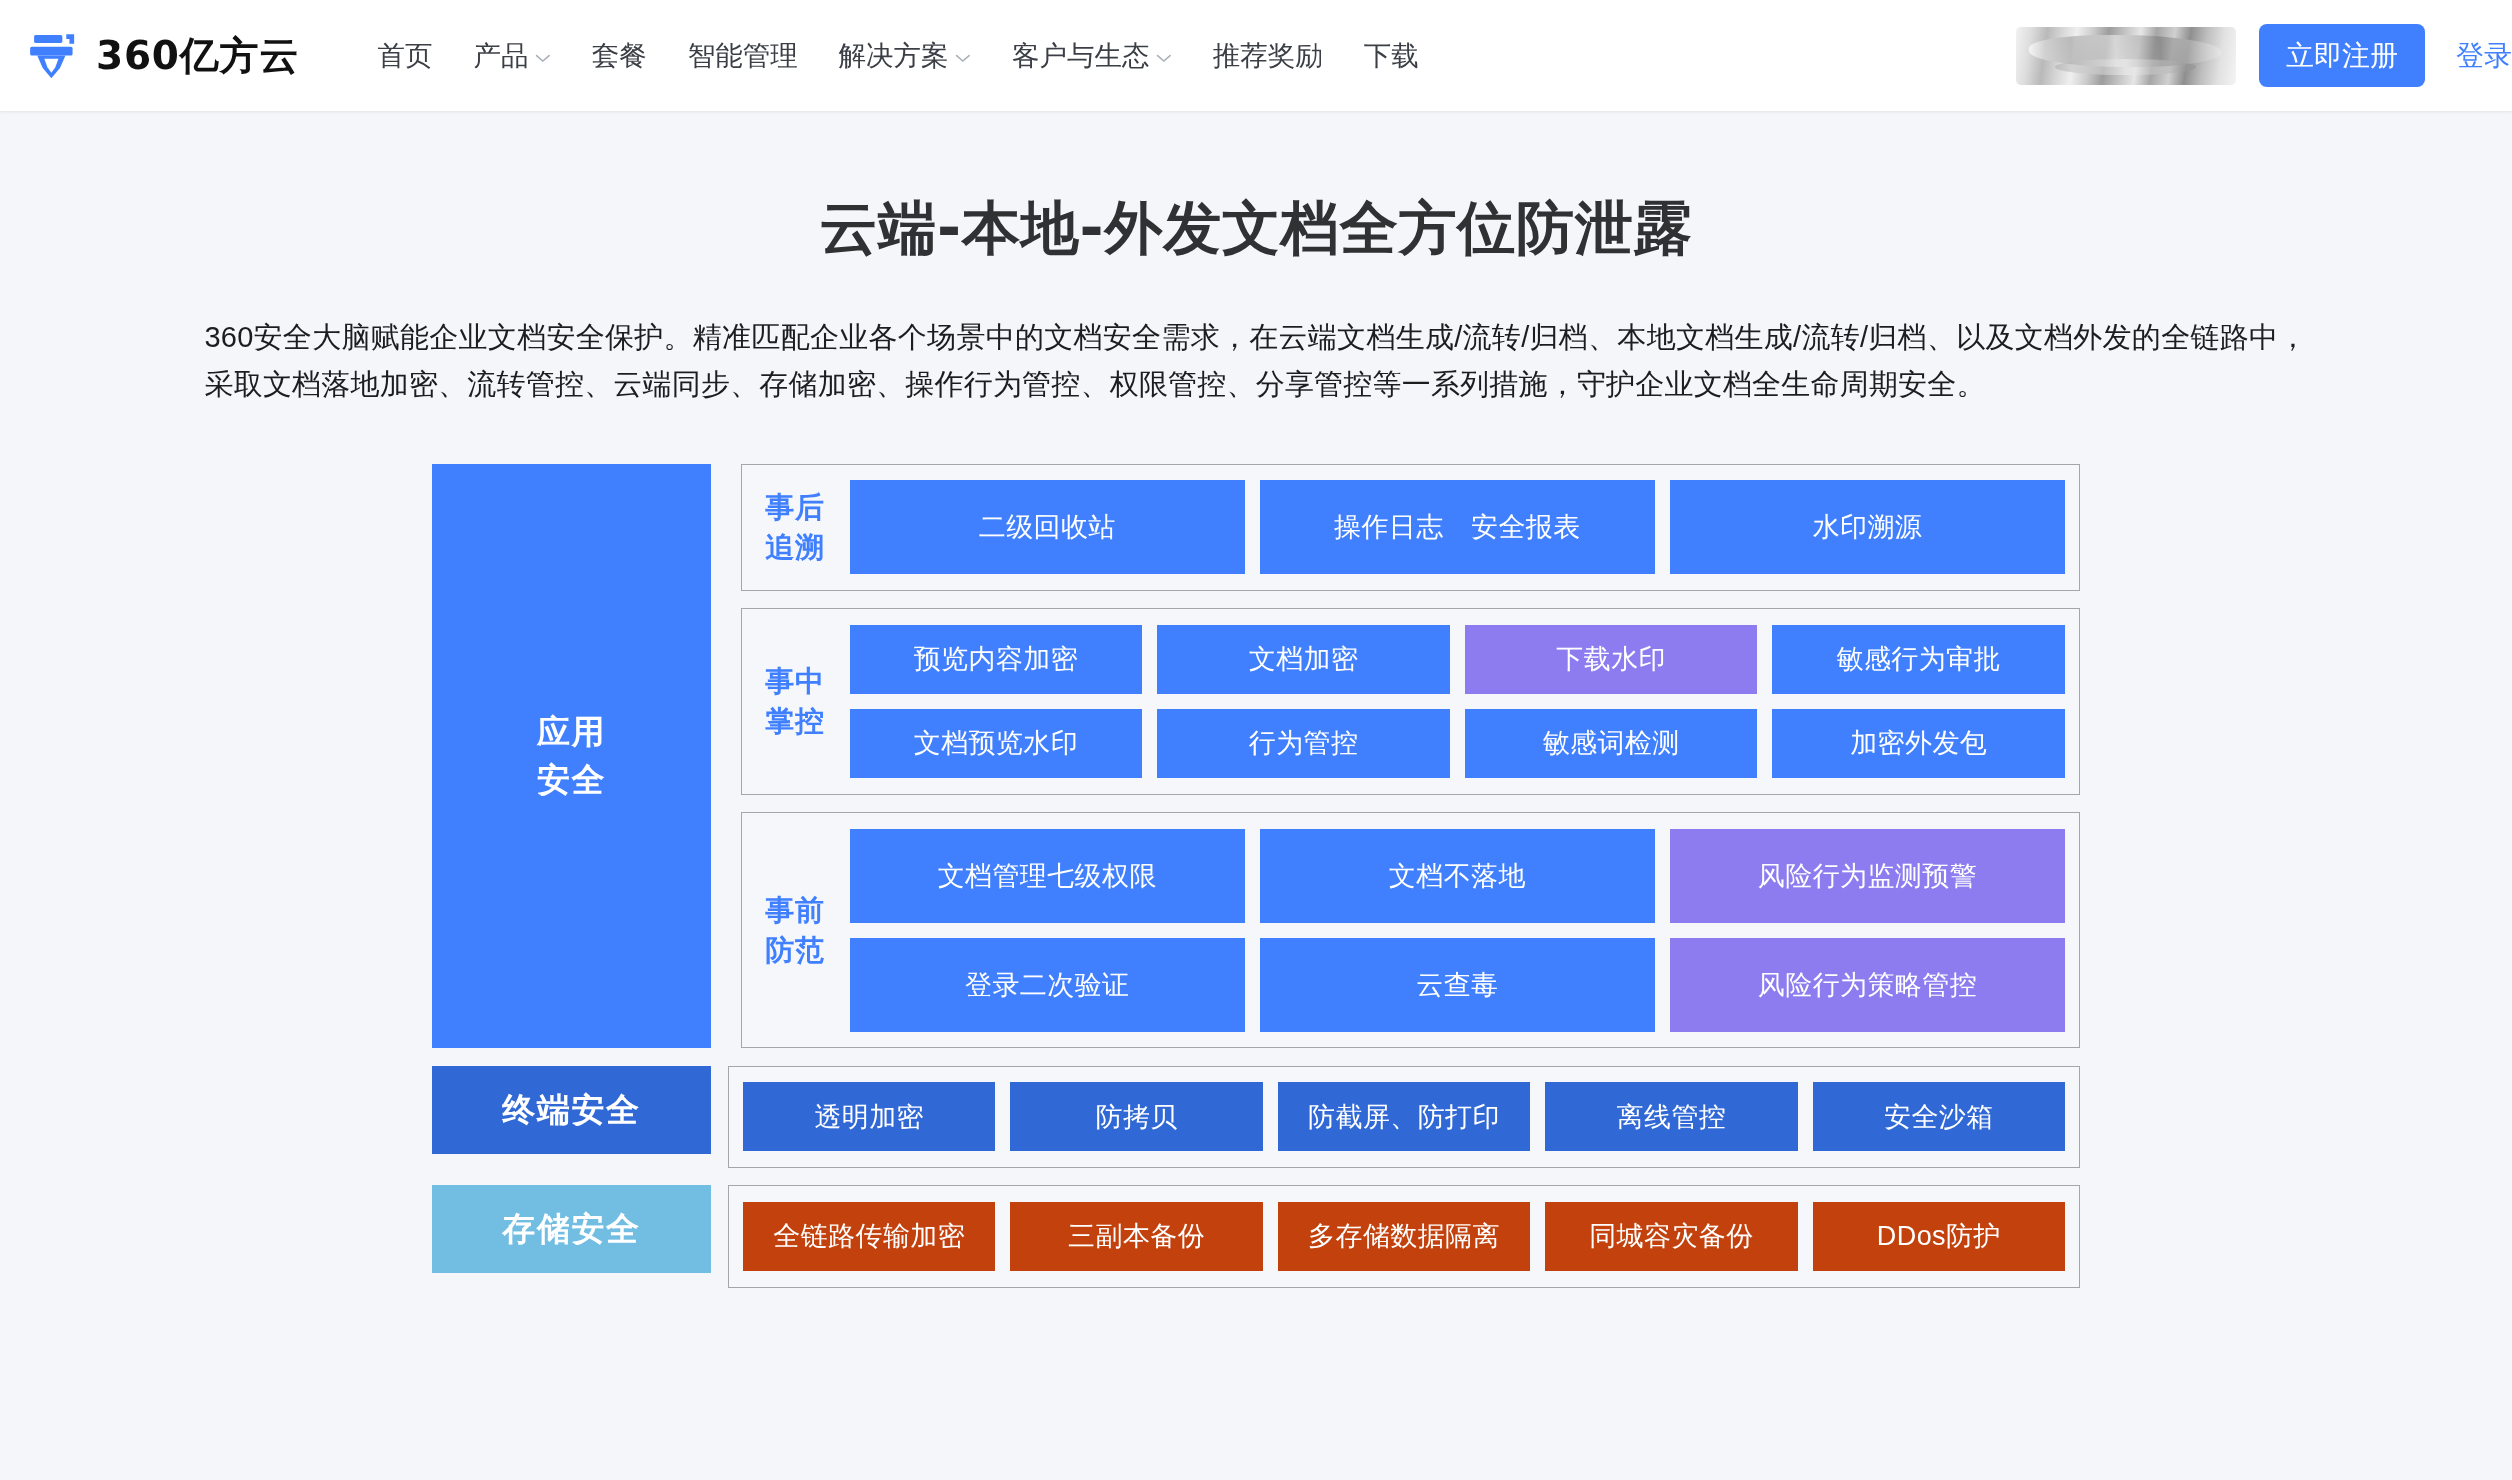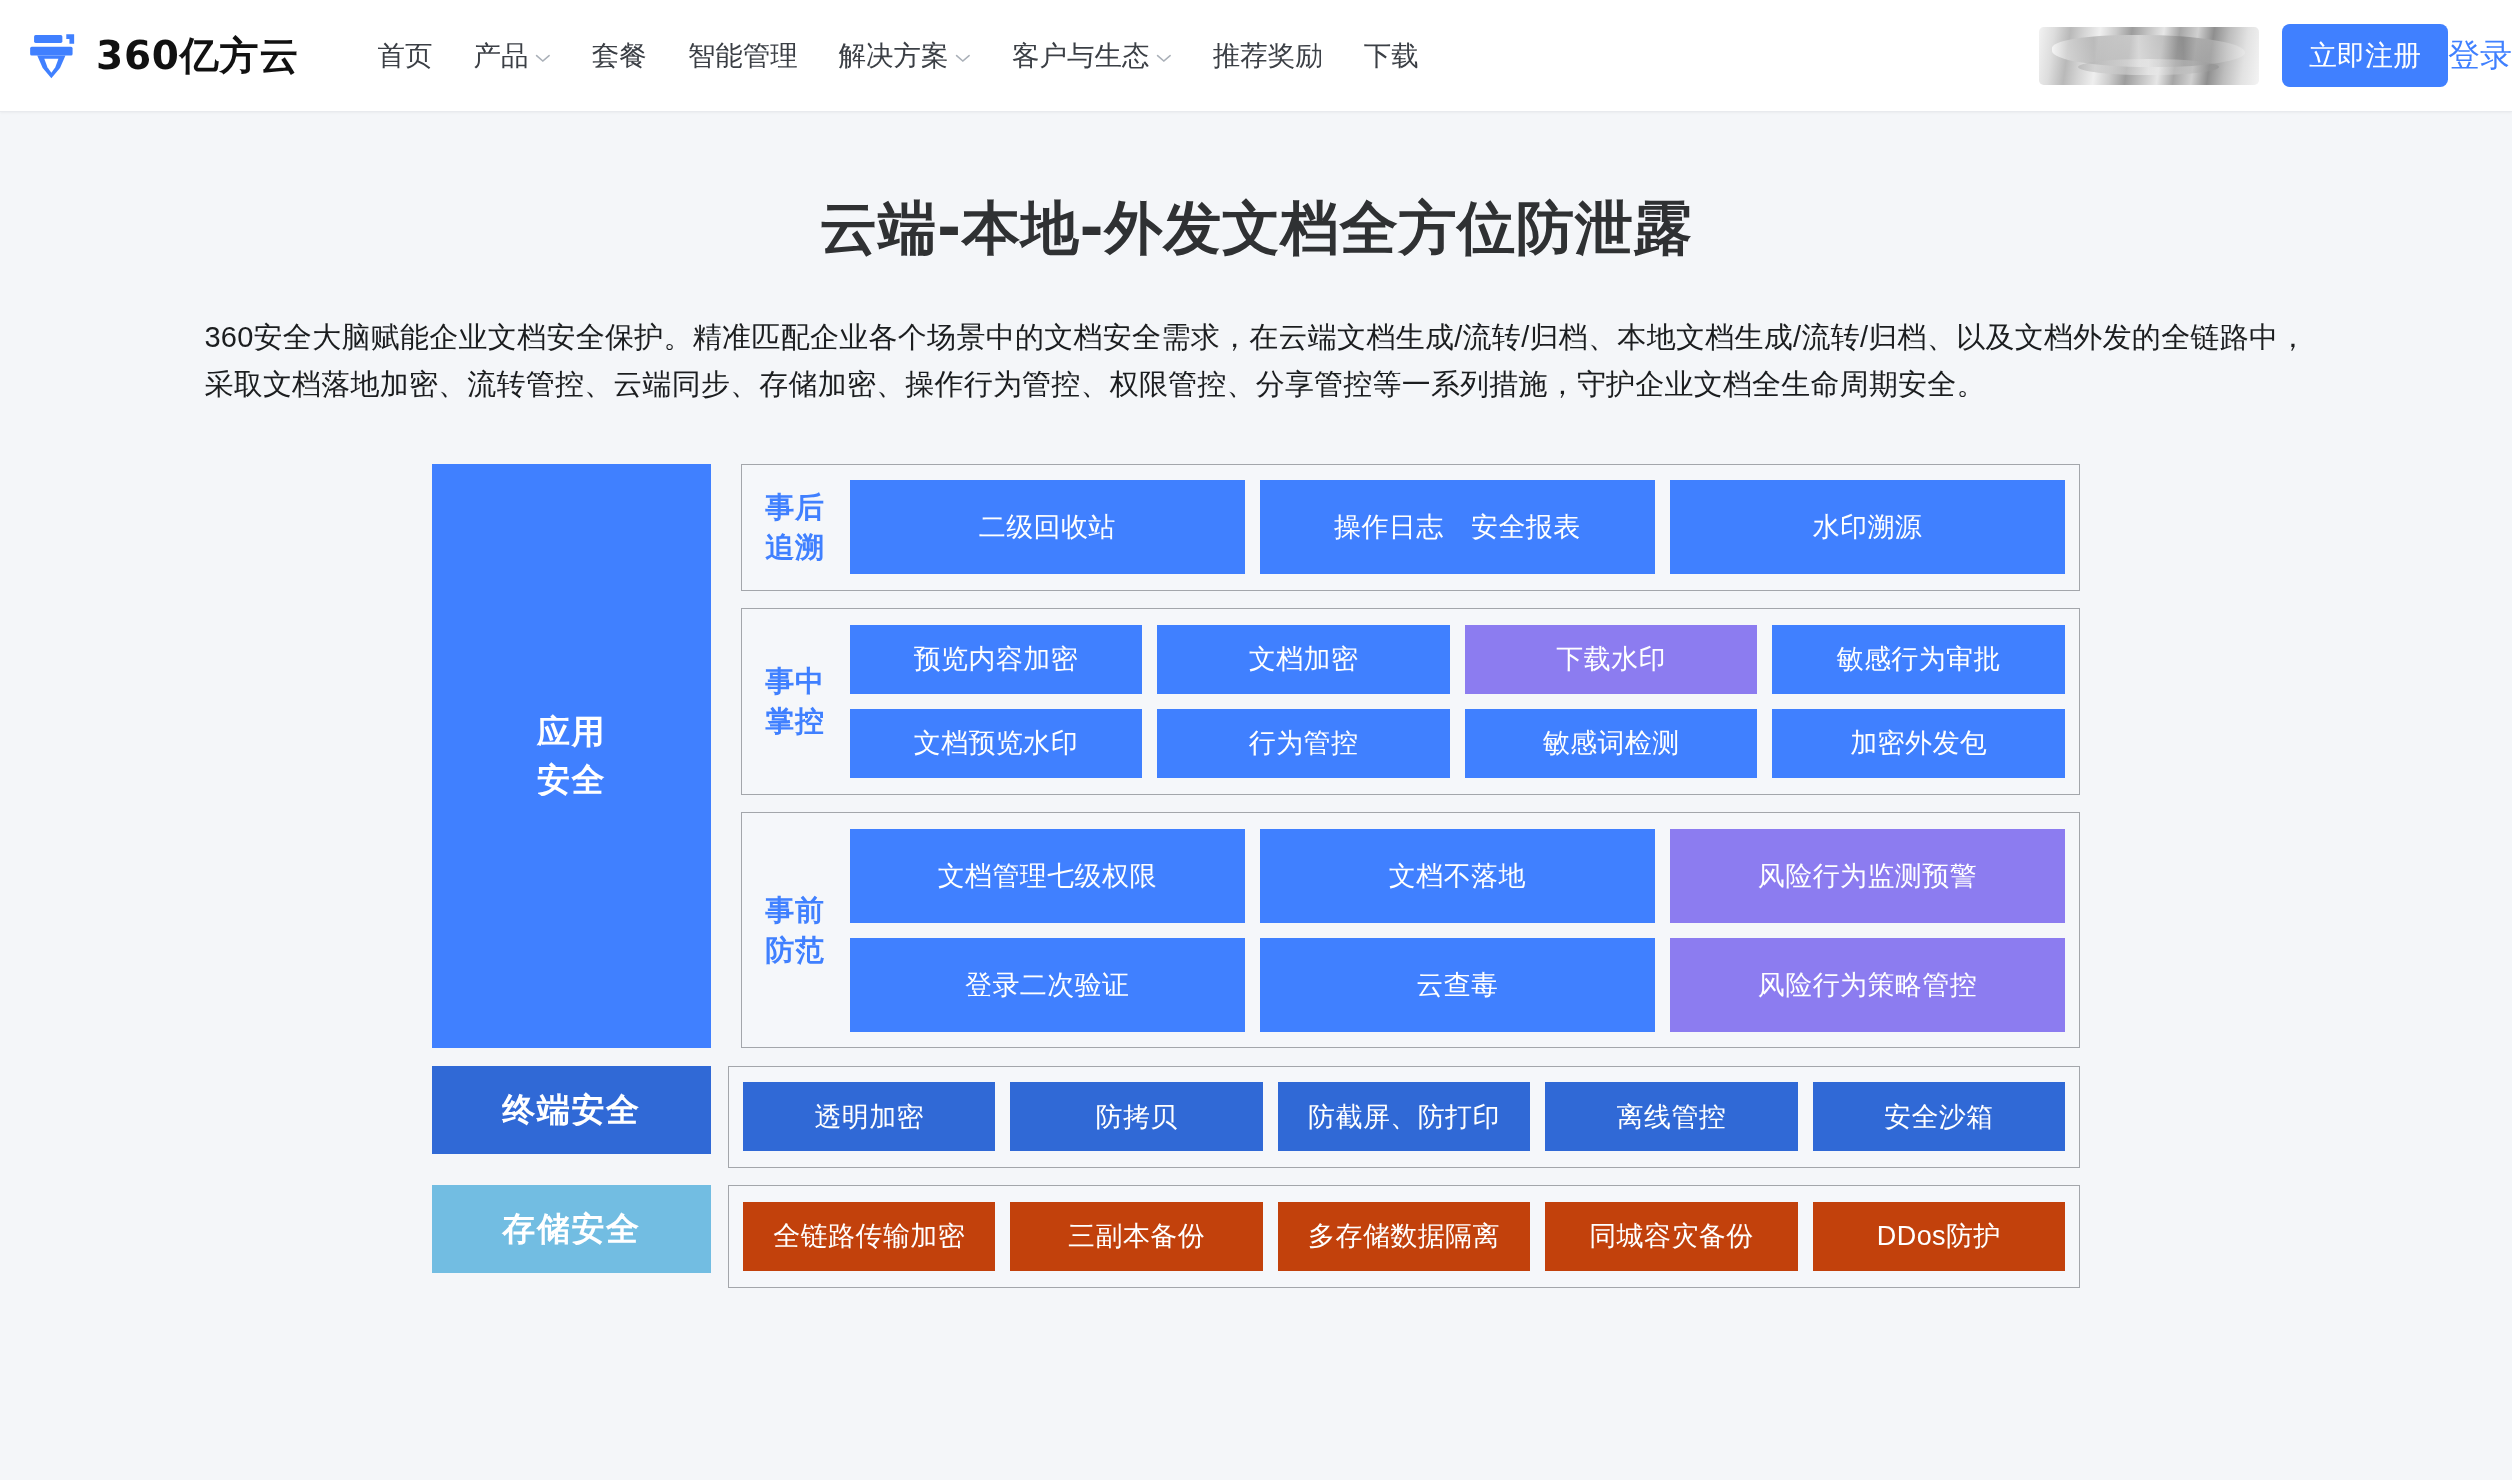--- a/index.html
+++ b/index.html
@@ -123,22 +123,23 @@
     border-radius: 7.8px;
     padding: 0 27px;
     height: 63px;
     line-height: 63px;
     cursor: pointer;
     white-space: nowrap;
     font-family: inherit;
   }
 
   .link-login {
-    font-size: 32px;
+    font-size: 28px;
     color: #4080ff;
+    margin-left: 31px;
     cursor: pointer;
     white-space: nowrap;
     padding-right: 0;
   }
 
   
   .page {
     padding: 0;
   }
 

